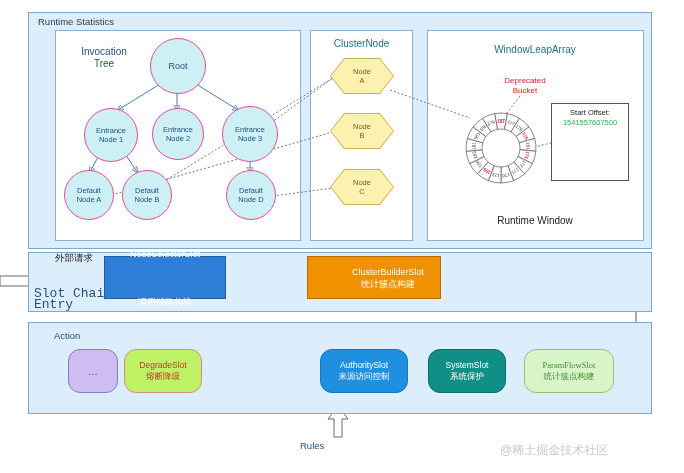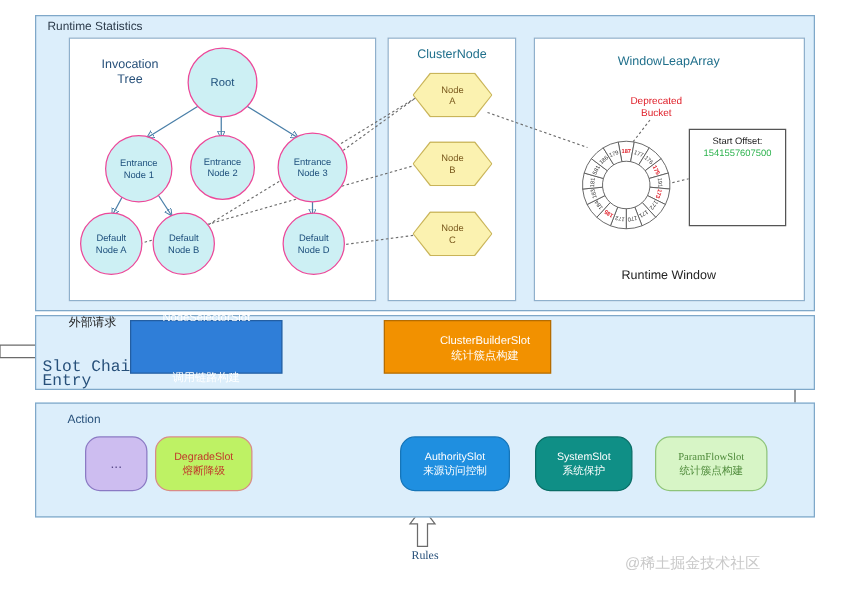--- a/index.html
+++ b/index.html
@@ -56,21 +56,21 @@
   .pill{position:absolute;border-radius:12px;display:flex;flex-direction:column;
         align-items:center;justify-content:center;text-align:center;
         font-size:8.5px;line-height:11px;border:1px solid rgba(0,0,0,.28);}
   #p-dots{left:68px;top:349px;width:48px;height:42px;background:#cdbdf0;border-color:#8b7ac4;color:#5a4b8a;font-size:11px;}
   #p-degrade{left:124px;top:349px;width:76px;height:42px;background:#bef264;border-color:#d98b88;color:#c0392b;}
   #p-flow{left:224px;top:349px;width:72px;height:42px;background:#f5ec6b;border-color:#cfc44a;color:#8a7a12;}
   #p-auth{left:320px;top:349px;width:86px;height:42px;background:#1f8fe0;border-color:#1675b8;color:#ffffff;}
   #p-system{left:428px;top:349px;width:76px;height:42px;background:#0f8f86;border-color:#0a6d66;color:#ffffff;}
   #p-param{left:524px;top:349px;width:88px;height:42px;background:#d7f5c6;border-color:#8ec47a;color:#4e8a3a;font-family:Liberation Serif, serif;}
 
-  #rules-lbl{left:300px;top:440px;width:80px;text-align:center;font-size:9.5px;color:#27507a;font-family:Liberation Serif, serif;}
+  #rules-lbl{left:300px;top:440px;width:80px;text-align:left;font-size:9.5px;color:#27507a;}
 
   
   .ring-lbl{position:absolute;font-size:4.6px;color:#333;white-space:nowrap;
             transform-origin:center center;}
   .ring-lbl.dep{color:#e0202a;font-weight:bold;}
 
   #dep-lbl{left:479px;top:76px;width:92px;text-align:center;font-size:8px;color:#e0202a;line-height:10px;}
 
   #offbox{left:551px;top:103px;width:78px;height:78px;background:#fff;border:1px solid #555;}
   #off-title{position:absolute;left:551px;top:108px;width:78px;text-align:center;font-size:7.5px;color:#222;}

